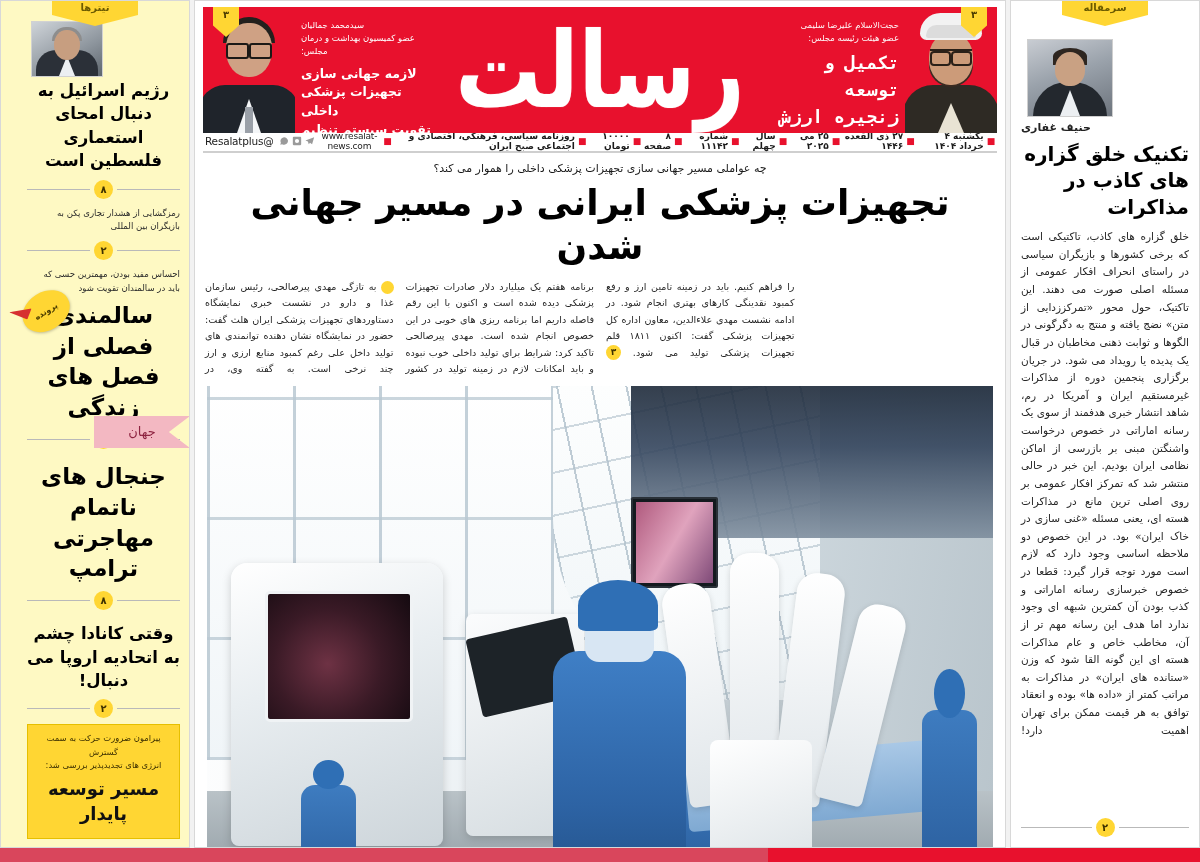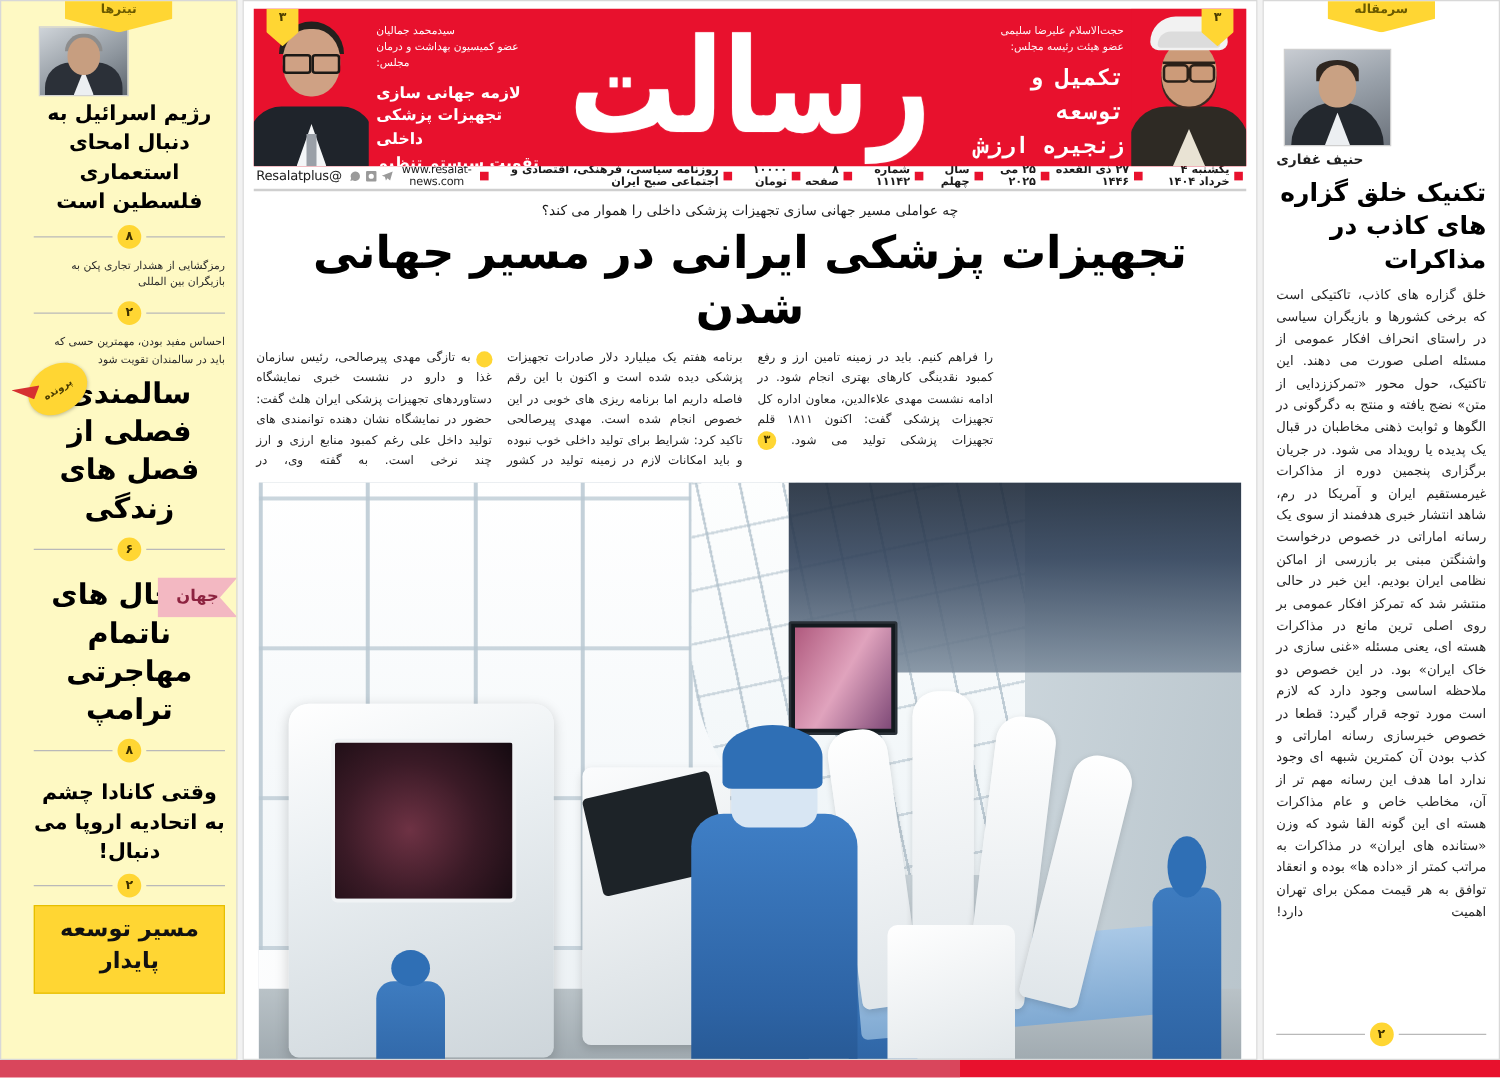--- a/index.html
+++ b/index.html
@@ -545,27 +545,26 @@
     z-index: 20;
   }
   .corner-badge::before {
     content:""; position:absolute; left:-8px; top:2px;
     width: 22px; height: 14px; background: #d63030;
     clip-path: polygon(0 0, 100% 40%, 62% 100%);
     transform: rotate(8deg);
   }
   .pink-tab {
     position: absolute;
-    width: 64px; height: 32px;
+    width: 96px; height: 32px;
     background: #f3b8c2;
     display: flex; align-items: center; justify-content: center;
-    font-size: 13px; font-weight: bold; color: #8d2340;
+    font-size: 13px; font-weight: normal; color: #8d2340;
     z-index: 15;
     clip-path: polygon(0 0, 100% 0, 78% 50%, 100% 100%, 0 100%);
-    margin-top: 46px;
   }
   .energy-box {
     background: #ffd633;
     border: 1px solid #e6bf00;
     padding: 7px 6px 6px 6px;
     margin-top: 4px;
   }
   .energy-eyebrow {
     font-size: 8.4px; line-height: 1.6; color: #3d3000;
     text-align: center; letter-spacing: -0.2px; margin-bottom: 4px;
@@ -646,20 +645,24 @@
     <div class="hl-item">
       <div class="hl-title">وقتی کانادا چشم به اتحادیه اروپا می دنبال!</div>
       <div class="hl-rule">
         <span class="rule"></span>
         <span class="hl-pg">۲</span>
         <span class="rule"></span>
       </div>
     </div>
 
     <div class="energy-box">
+      <div class="energy-eyebrow">
+        <div>پیرامون ضرورت حرکت به سمت گسترش</div>
+        <div>انرژی های تجدیدپذیر بررسی شد:</div>
+      </div>
       <div class="energy-title">
         <div>مسیر توسعه پایدار</div>
 
       </div>
 
     </div>
   </div>
 
   <div class="col-center">
 

